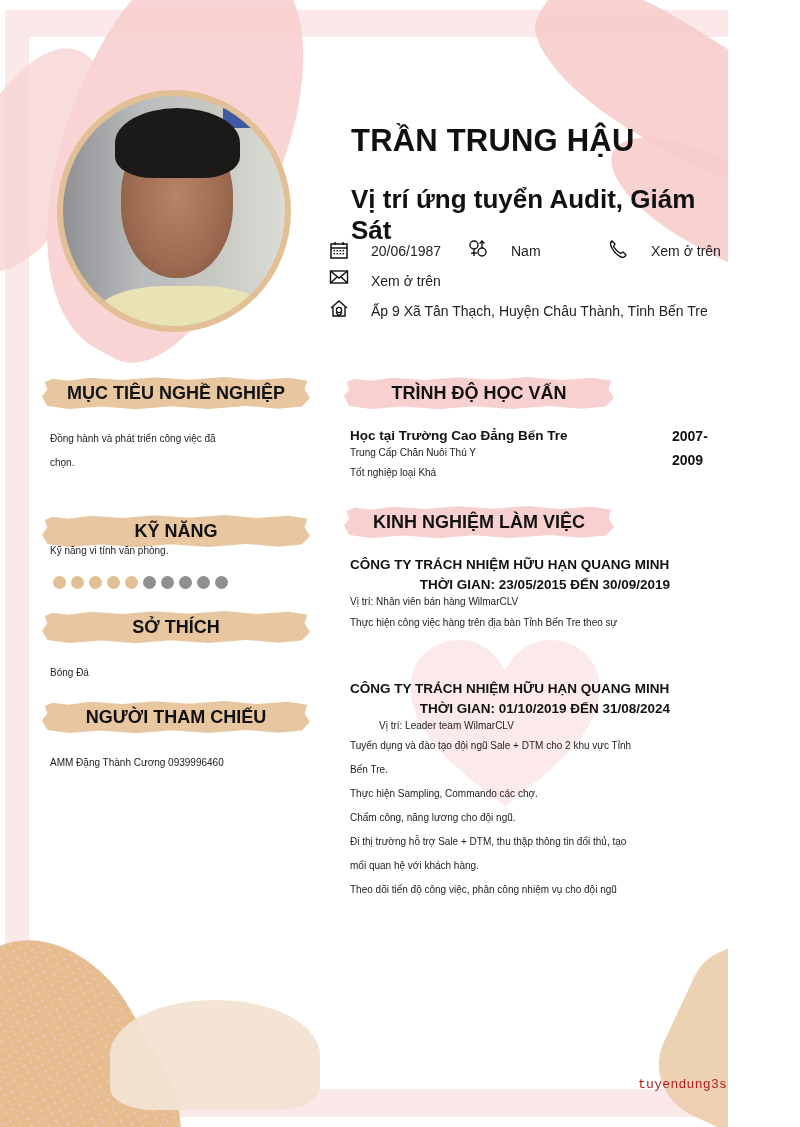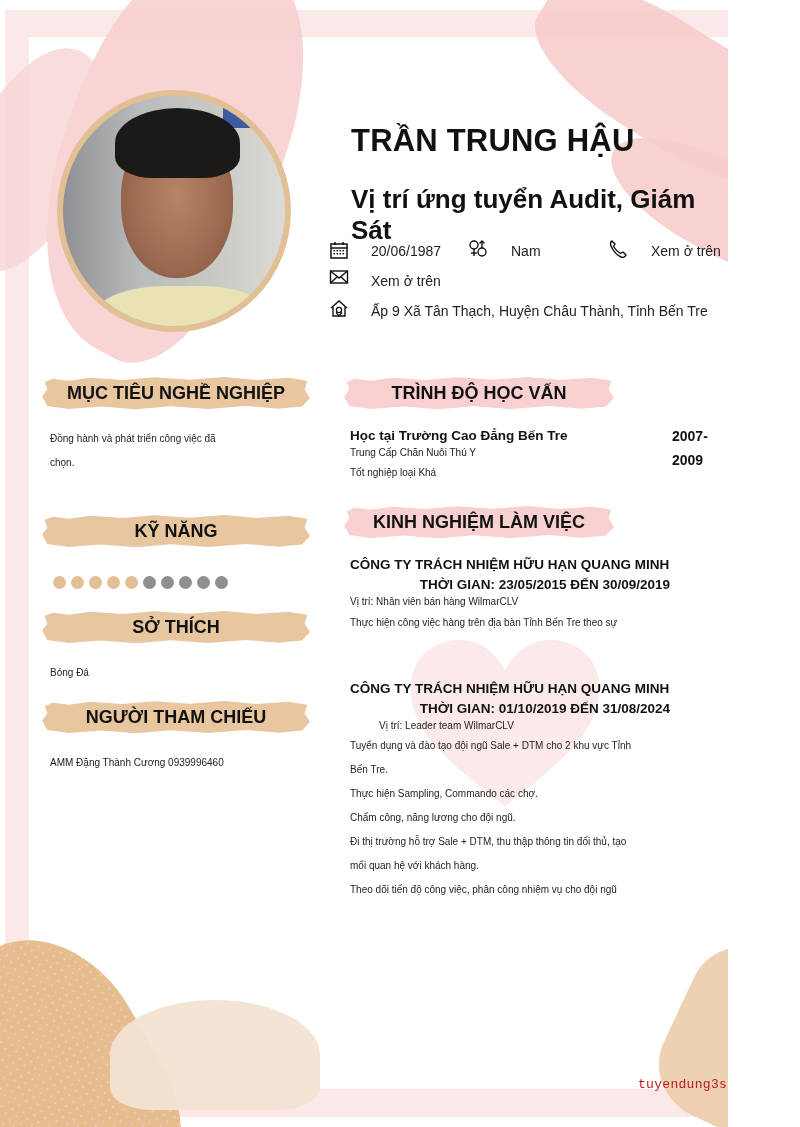--- a/index.html
+++ b/index.html
@@ -165,20 +165,21 @@
     <div class="brush"></div>
       <span>MỤC TIÊU NGHỀ NGHIỆP</span>
   </div>
   <div class="text" style="left:50px;top:427px;">Đồng hành và phát triển công việc đã</div>
   <div class="text" style="left:50px;top:451px;">chọn.</div>
 
   <div class="sec-head tan" style="left:42px;top:490px;width:268px;margin-top:24px;">
     <div class="brush"></div>
       <span>KỸ NĂNG</span>
   </div>
+  <div class="text" style="left:50px;top:539px;">Kỹ năng vi tính văn phòng.</div>
   <div class="dots">
     <div class="dot" style="background:#e2bf95"></div>
     <div class="dot" style="background:#e2bf95"></div>
     <div class="dot" style="background:#e2bf95"></div>
     <div class="dot" style="background:#e2bf95"></div>
     <div class="dot" style="background:#e2bf95"></div>
     <div class="dot" style="background:#8f8f8f"></div>
     <div class="dot" style="background:#8f8f8f"></div>
     <div class="dot" style="background:#8f8f8f"></div>
     <div class="dot" style="background:#8f8f8f"></div>

